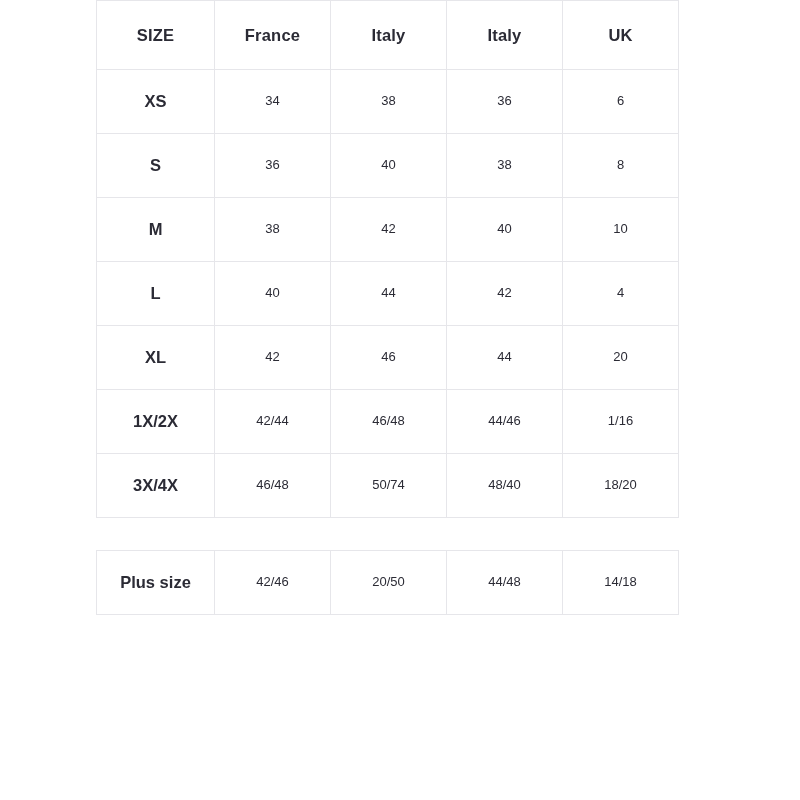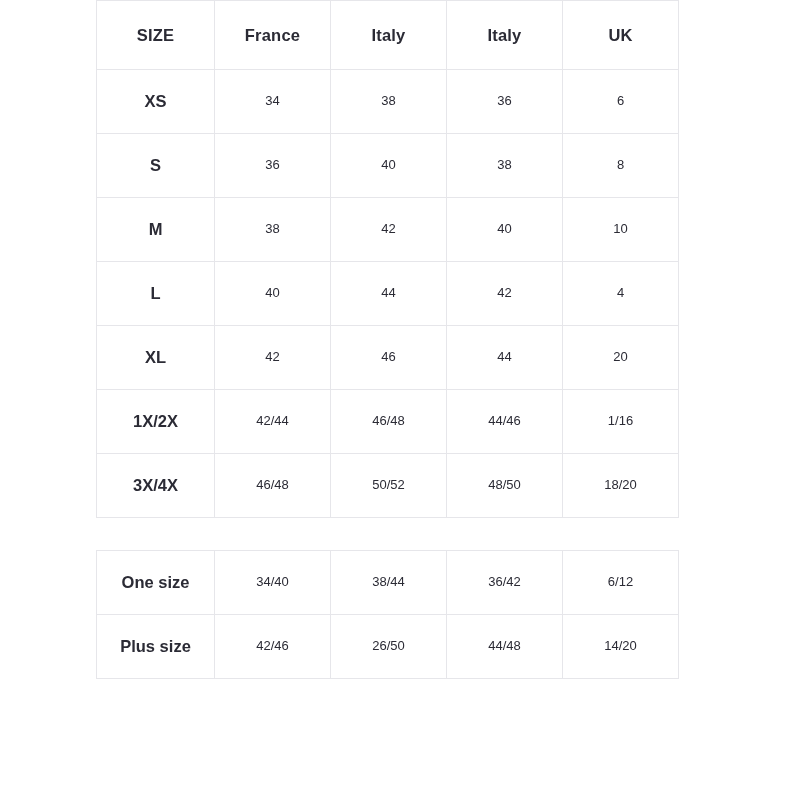--- a/index.html
+++ b/index.html
@@ -211,24 +211,24 @@
             </td>
         </tr>
         <tr>
           <td class="rowhead">
               <span class="cell-text">3X/4X</span>
             </td>
           <td>
               <span class="cell-text">46/48</span>
             </td>
           <td>
-              <span class="cell-text">50/52</span>
-            </td>
-          <td>
-              <span class="cell-text">48/50</span>
+              <span class="cell-text">50/74</span>
+            </td>
+          <td>
+              <span class="cell-text">48/40</span>
             </td>
           <td>
               <span class="cell-text">18/20</span>
             </td>
         </tr>
       </tbody>
     </table>
 
     <div class="spacer"></div>
 
@@ -236,49 +236,32 @@
       <colgroup>
         <col class="c0">
           <col class="c1">
           <col class="c2">
           <col class="c3">
           <col class="c4">
       </colgroup>
       <tbody>
         <tr>
           <td class="rowhead">
-              <span class="cell-text">One size</span>
-            </td>
-          <td>
-              <span class="cell-text">34/40</span>
-            </td>
-          <td>
-              <span class="cell-text">38/44</span>
-            </td>
-          <td>
-              <span class="cell-text">36/42</span>
-            </td>
-          <td>
-              <span class="cell-text">6/12</span>
-            </td>
-        </tr>
-        <tr>
-          <td class="rowhead">
               <span class="cell-text">Plus size</span>
             </td>
           <td>
               <span class="cell-text">42/46</span>
             </td>
           <td>
-              <span class="cell-text">26/50</span>
+              <span class="cell-text">20/50</span>
             </td>
           <td>
               <span class="cell-text">44/48</span>
             </td>
           <td>
-              <span class="cell-text">14/20</span>
+              <span class="cell-text">14/18</span>
             </td>
         </tr>
       </tbody>
     </table>
 
   </div>
 </div>
 
 </body></html>

